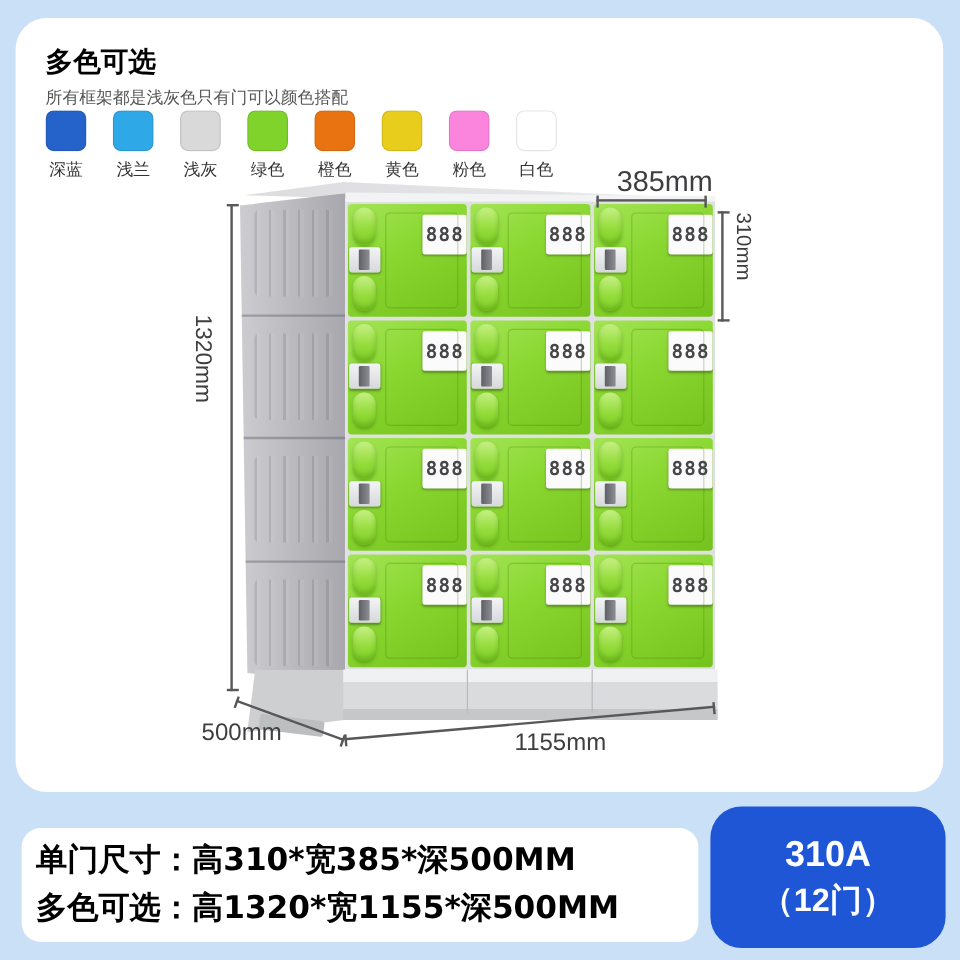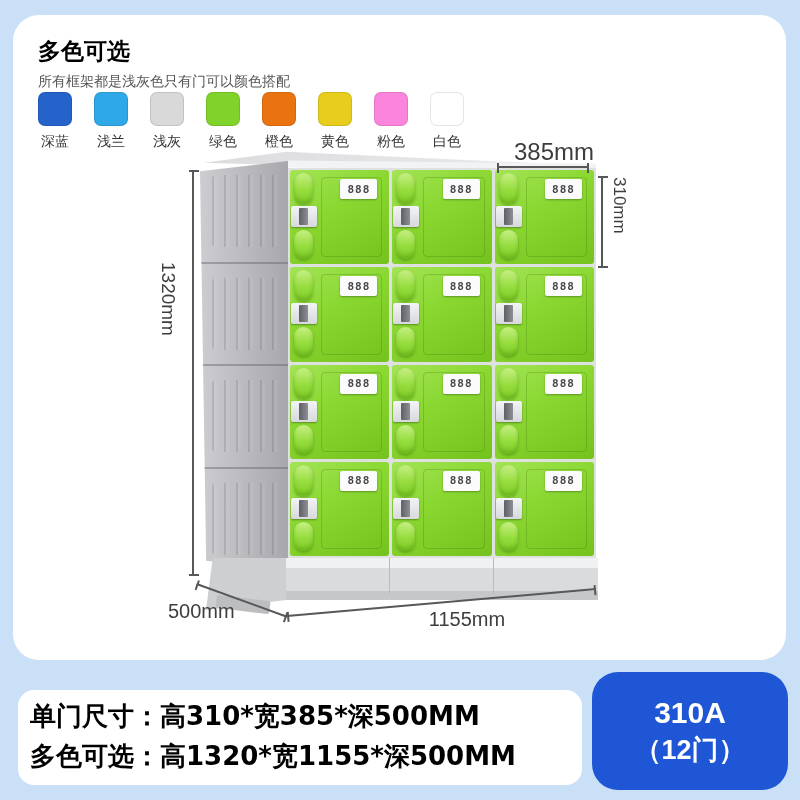--- a/index.html
+++ b/index.html
@@ -47,23 +47,23 @@
     border:1px solid rgba(70,120,10,.28);border-radius:4px}
   .hinge{position:absolute;left:4px;width:19px;border-radius:10px;
     background:linear-gradient(180deg,#c6f083 0,#96dd3e 55%,#7fce26 100%);
     box-shadow:0 2px 3px rgba(40,90,0,.35),inset 0 -3px 4px rgba(60,120,0,.30)}
   .hinge.top{top:3px;height:31px}
   .hinge.bot{top:60px;height:29px}
   .handle{position:absolute;left:1px;top:36px;width:26px;height:21px;border-radius:2px;
     background:linear-gradient(180deg,#f3f4f6,#d7d8db);box-shadow:0 1px 2px rgba(0,0,0,.35)}
   .slot{position:absolute;left:8px;top:2px;width:9px;height:17px;border-radius:1px;
     background:linear-gradient(90deg,#5f6066,#8e8f94)}
-  .plate{position:absolute;right:12px;top:9px;width:37px;height:20px;border-radius:2px;
+  .plate{position:absolute;right:0;top:9px;width:37px;height:33px;border-radius:2px;
     background:#fbfbfb;box-shadow:0 1px 2px rgba(0,0,0,.30);
-    color:#46464a;font-size:11px;font-weight:bold;letter-spacing:1px;
+    color:#46464a;font-size:16px;font-weight:bold;letter-spacing:1px;
     display:flex;align-items:center;justify-content:center;
     font-family:"DejaVu Sans Mono",monospace}
 
   .plinth{position:absolute;left:286px;top:558px;width:312px;height:42px;
     background:linear-gradient(180deg,#f0f1f2 0 10px,#dadbdd 10px 33px,#c6c7c9 33px 100%)}
   .pl-sep{position:absolute;top:0;bottom:6px;width:1px;background:#b9babc}
   .pl-sep.s1{left:33%}.pl-sep.s2{left:66.5%}
 
   
   .dim-text{position:absolute;color:#3e3e40}

